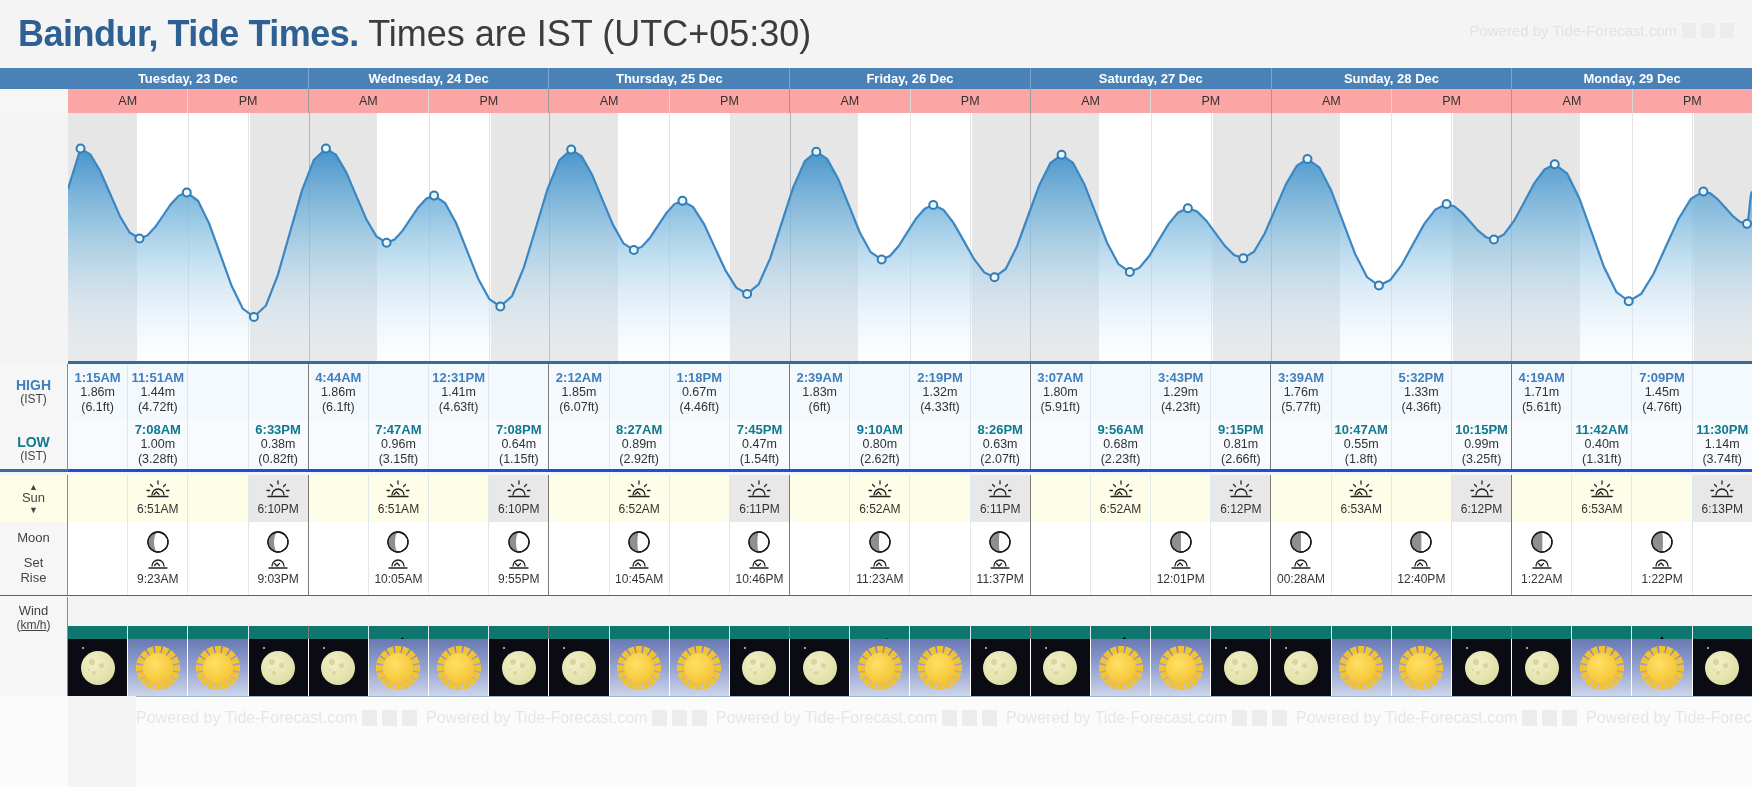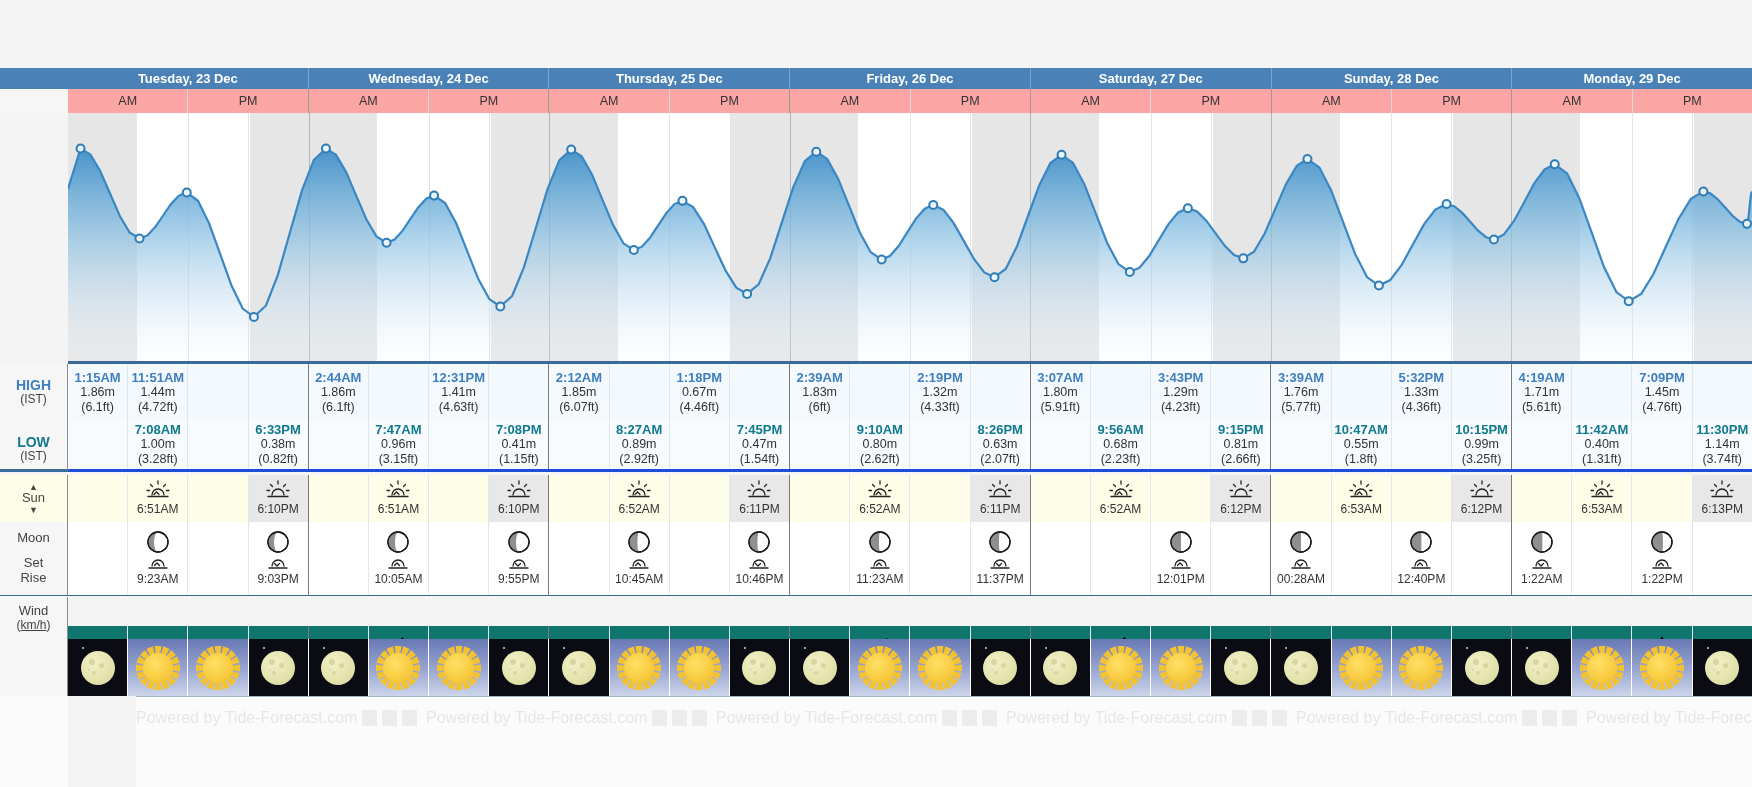--- a/index.html
+++ b/index.html
@@ -179,20 +179,32 @@
   .footer .pw .pbox { display:inline-block; width:15px; height:16px; background:#ececec; }
   .footer-left {
     position:absolute; left:0; top:628px; width:68px; height:91px; background:#fbfbfb;
   }
 </style>
 </head>
 <body>
 
 <div class="page">
 
+  <div class="header">
+    <div class="title">
+      <span class="loc">Baindur, Tide Times.</span>
+      <span class="tz">Times are IST (UTC+05:30)</span>
+    </div>
+    <div class="powered-top">
+      <span>Powered by Tide-Forecast.com</span>
+      <span class="pbox"></span>
+      <span class="pbox"></span>
+      <span class="pbox"></span>
+    </div>
+  </div>
 
   <div class="grid">
 
     <div class="labelcol">
       <div class="dayhdr-blank"></div>
       <div class="ampm-blank"></div>
 
 
       <div class="rowlabel rl-high">
         <span class="big hi">HIGH</span>
@@ -353,21 +365,21 @@
             <div>(6.1ft)</div>
           </div>
           <div class="cell">
             <div class="t">11:51AM</div>
             <div>1.44m</div>
             <div>(4.72ft)</div>
           </div>
           <div class="cell"></div>
           <div class="cell"></div>
           <div class="cell dayedge">
-            <div class="t">2:44AM</div>
+            <div class="t">4:44AM</div>
             <div>1.86m</div>
             <div>(6.1ft)</div>
           </div>
           <div class="cell"></div>
           <div class="cell">
             <div class="t">12:31PM</div>
             <div>1.41m</div>
             <div>(4.63ft)</div>
           </div>
           <div class="cell"></div>
@@ -447,21 +459,21 @@
           </div>
           <div class="cell dayedge"></div>
           <div class="cell">
             <div class="t">7:47AM</div>
             <div>0.96m</div>
             <div>(3.15ft)</div>
           </div>
           <div class="cell"></div>
           <div class="cell">
             <div class="t">7:08PM</div>
-            <div>0.41m</div>
+            <div>0.64m</div>
             <div>(1.15ft)</div>
           </div>
           <div class="cell dayedge"></div>
           <div class="cell">
             <div class="t">8:27AM</div>
             <div>0.89m</div>
             <div>(2.92ft)</div>
           </div>
           <div class="cell"></div>
           <div class="cell">

